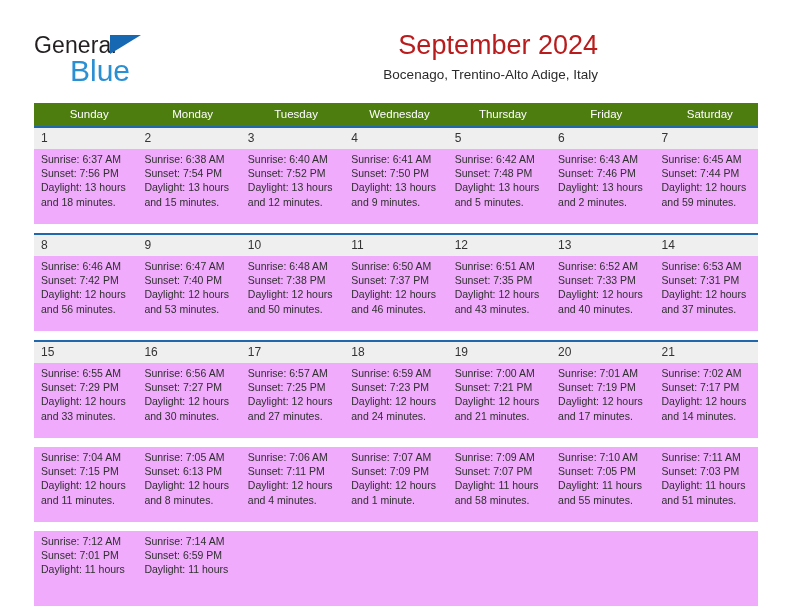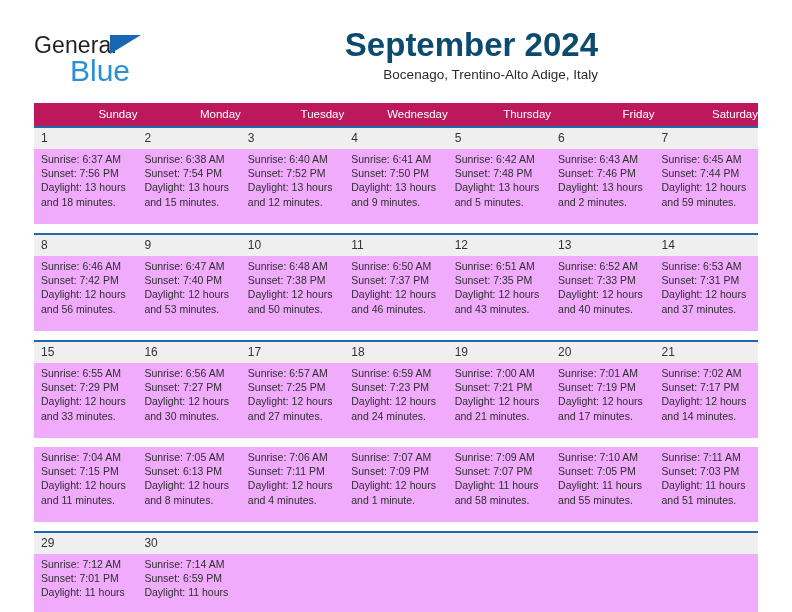--- a/index.html
+++ b/index.html
@@ -63,25 +63,25 @@
     font-family: "Liberation Sans", sans-serif;
   }
 
   .title-block {
     position: absolute;
     right: 0;
     top: 0;
     text-align: right;
   }
   .cal-title {
-    font-size: 33px;
-    color: #0c4a6e;
+    font-size: 27px;
+    color: #b91c1c;
     line-height: 34px;
     white-space: nowrap;
-    font-weight: bold;
+    font-weight: normal;
   }
   .cal-subtitle {
     font-size: 13.5px;
     color: #2b2b2b;
     line-height: 22px;
     white-space: nowrap;
     margin-top: 2px;
   }
 
   
@@ -89,25 +89,25 @@
     position: absolute;
     left: 34px;
     top: 103px;
     width: 724px;
     border-collapse: collapse;
     table-layout: fixed;
   }
   .calendar col { width: 103.43px; }
 
   .dow-row th {
-    background: #be185d;
+    background: #4d7c0f;
     color: #ffffff;
     font-size: 11.5px;
     font-weight: normal;
-    text-align: right;
+    text-align: center;
     padding: 4px 0 5px 7px;
     line-height: 14px;
     border: none;
   }
 
   .daynum-row td {
     background: #efefef;
     border-top: 2px solid #1f68ad;
     font-size: 12px;
     color: #333333;
@@ -392,29 +392,20 @@
           <div class="line">Sunrise: 7:11 AM</div>
           <div class="line">Sunset: 7:03 PM</div>
           <div class="line">Daylight: 11 hours</div>
           <div class="line">and 51 minutes.</div>
         </td>
       </tr>
       <tr class="spacer-row">
           <td colspan="7"></td>
         </tr>
 
-      <tr class="daynum-row">
-        <td>29</td>
-        <td>30</td>
-        <td class="empty"></td>
-        <td class="empty"></td>
-        <td class="empty"></td>
-        <td class="empty"></td>
-        <td class="empty"></td>
-      </tr>
       <tr class="info-row">
         <td>
           <div class="line">Sunrise: 7:12 AM</div>
           <div class="line">Sunset: 7:01 PM</div>
           <div class="line">Daylight: 11 hours</div>
 
         </td>
         <td>
           <div class="line">Sunrise: 7:14 AM</div>
           <div class="line">Sunset: 6:59 PM</div>

